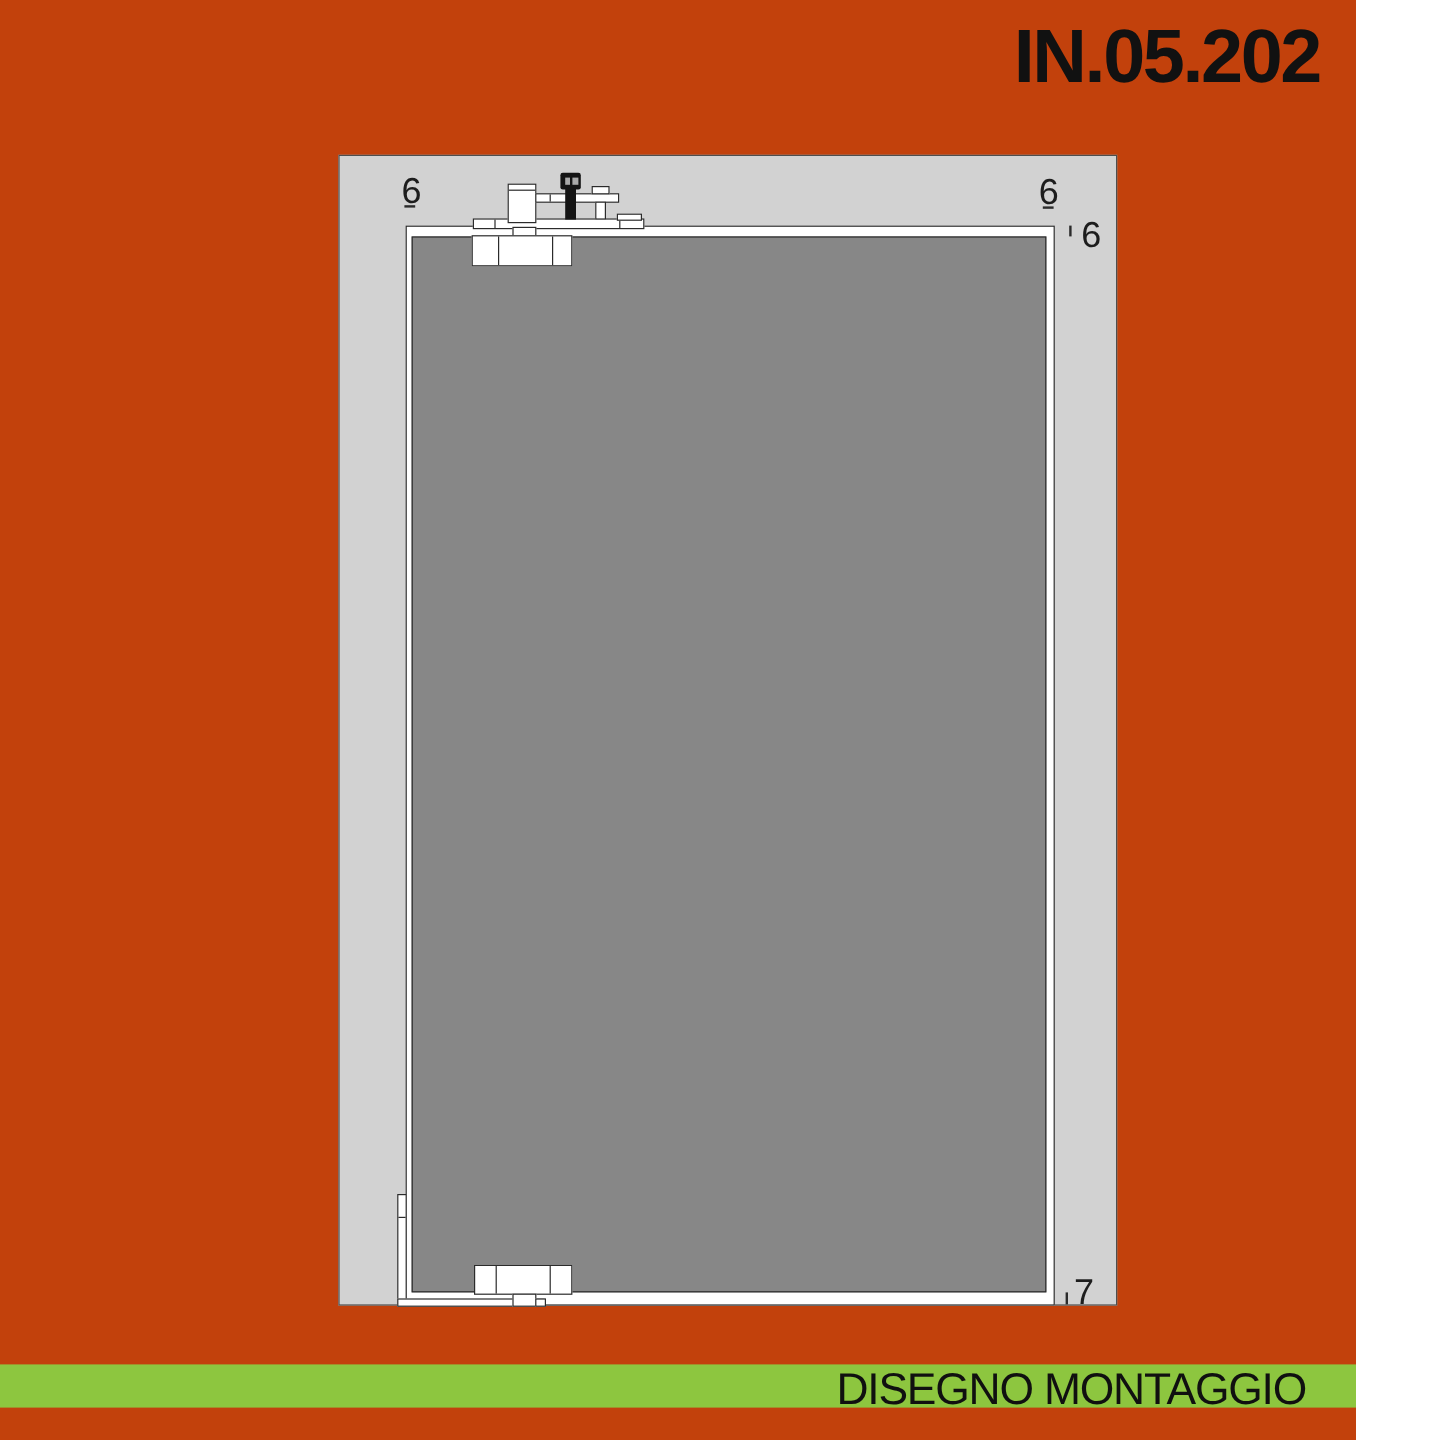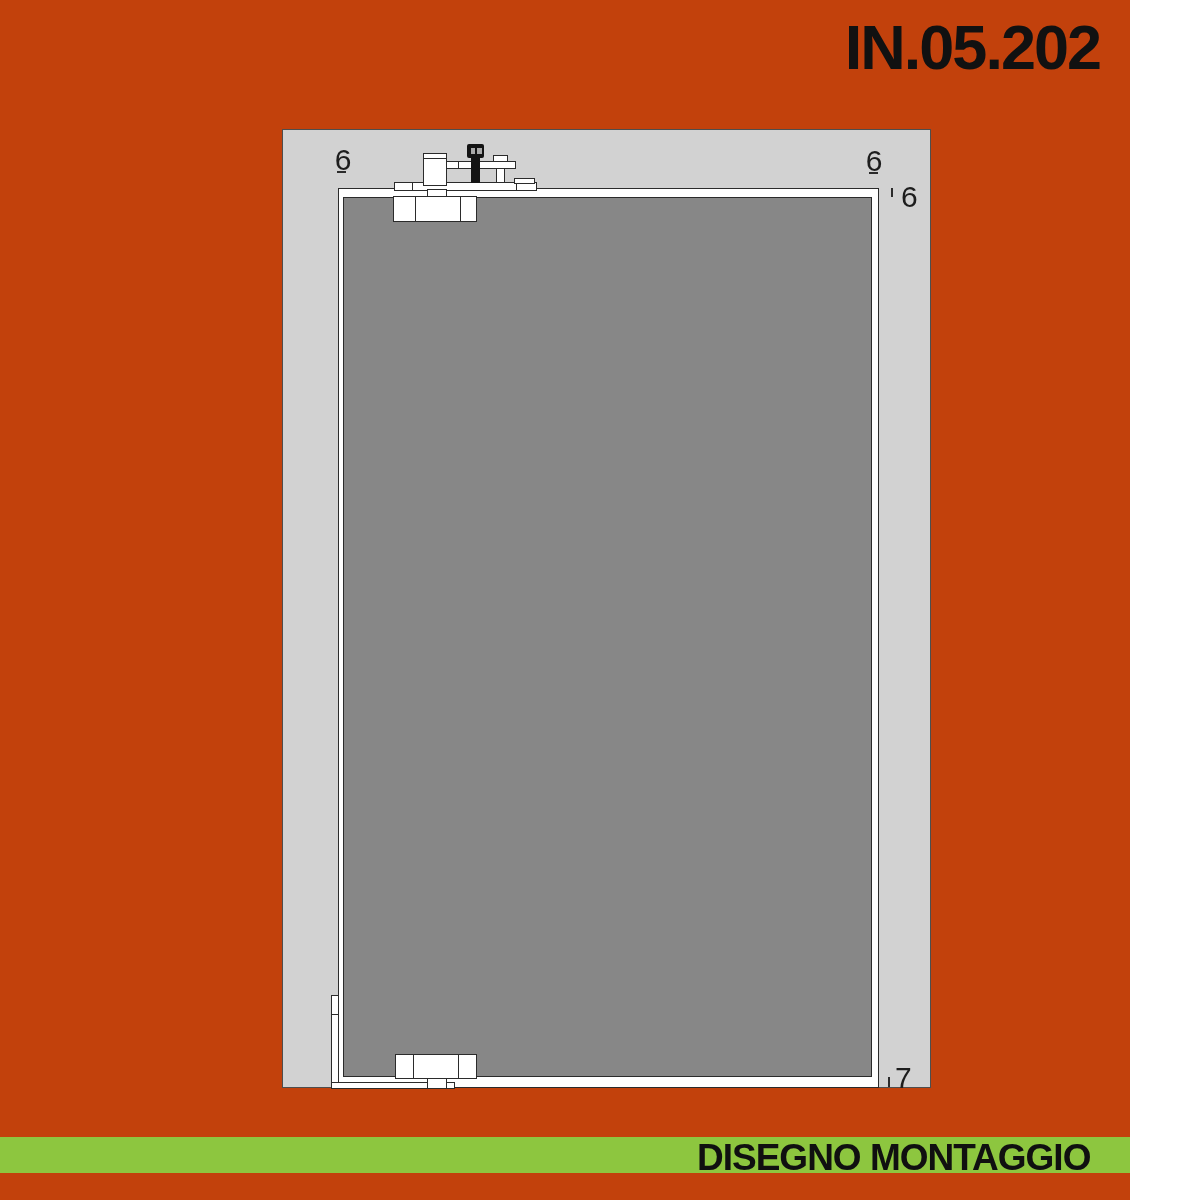--- a/index.html
+++ b/index.html
@@ -35,21 +35,21 @@
     position:absolute;left:343px;top:197px;width:529px;height:880px;
     background:var(--glass-gray,#878787);border:1.5px solid var(--line,#2b2b2b);box-sizing:border-box;
   }
   
   #footer-bar{
     position:absolute;left:0;top:1137px;width:1200px;height:36px;
     background:var(--accent-green,#8dc63f);
   }
   #footer-label{
     position:absolute;left:697px;top:1139px;
-    font-size:37px;font-weight:700;letter-spacing:-1px;color:#101010;line-height:1;
+    font-size:37px;font-weight:400;letter-spacing:-1px;color:#101010;line-height:1;
     white-space:nowrap;
   }
 </style>
 </head>
 <body>
 
 <div id="page">
 
   <div id="doc-title">IN.05.202</div>
 

